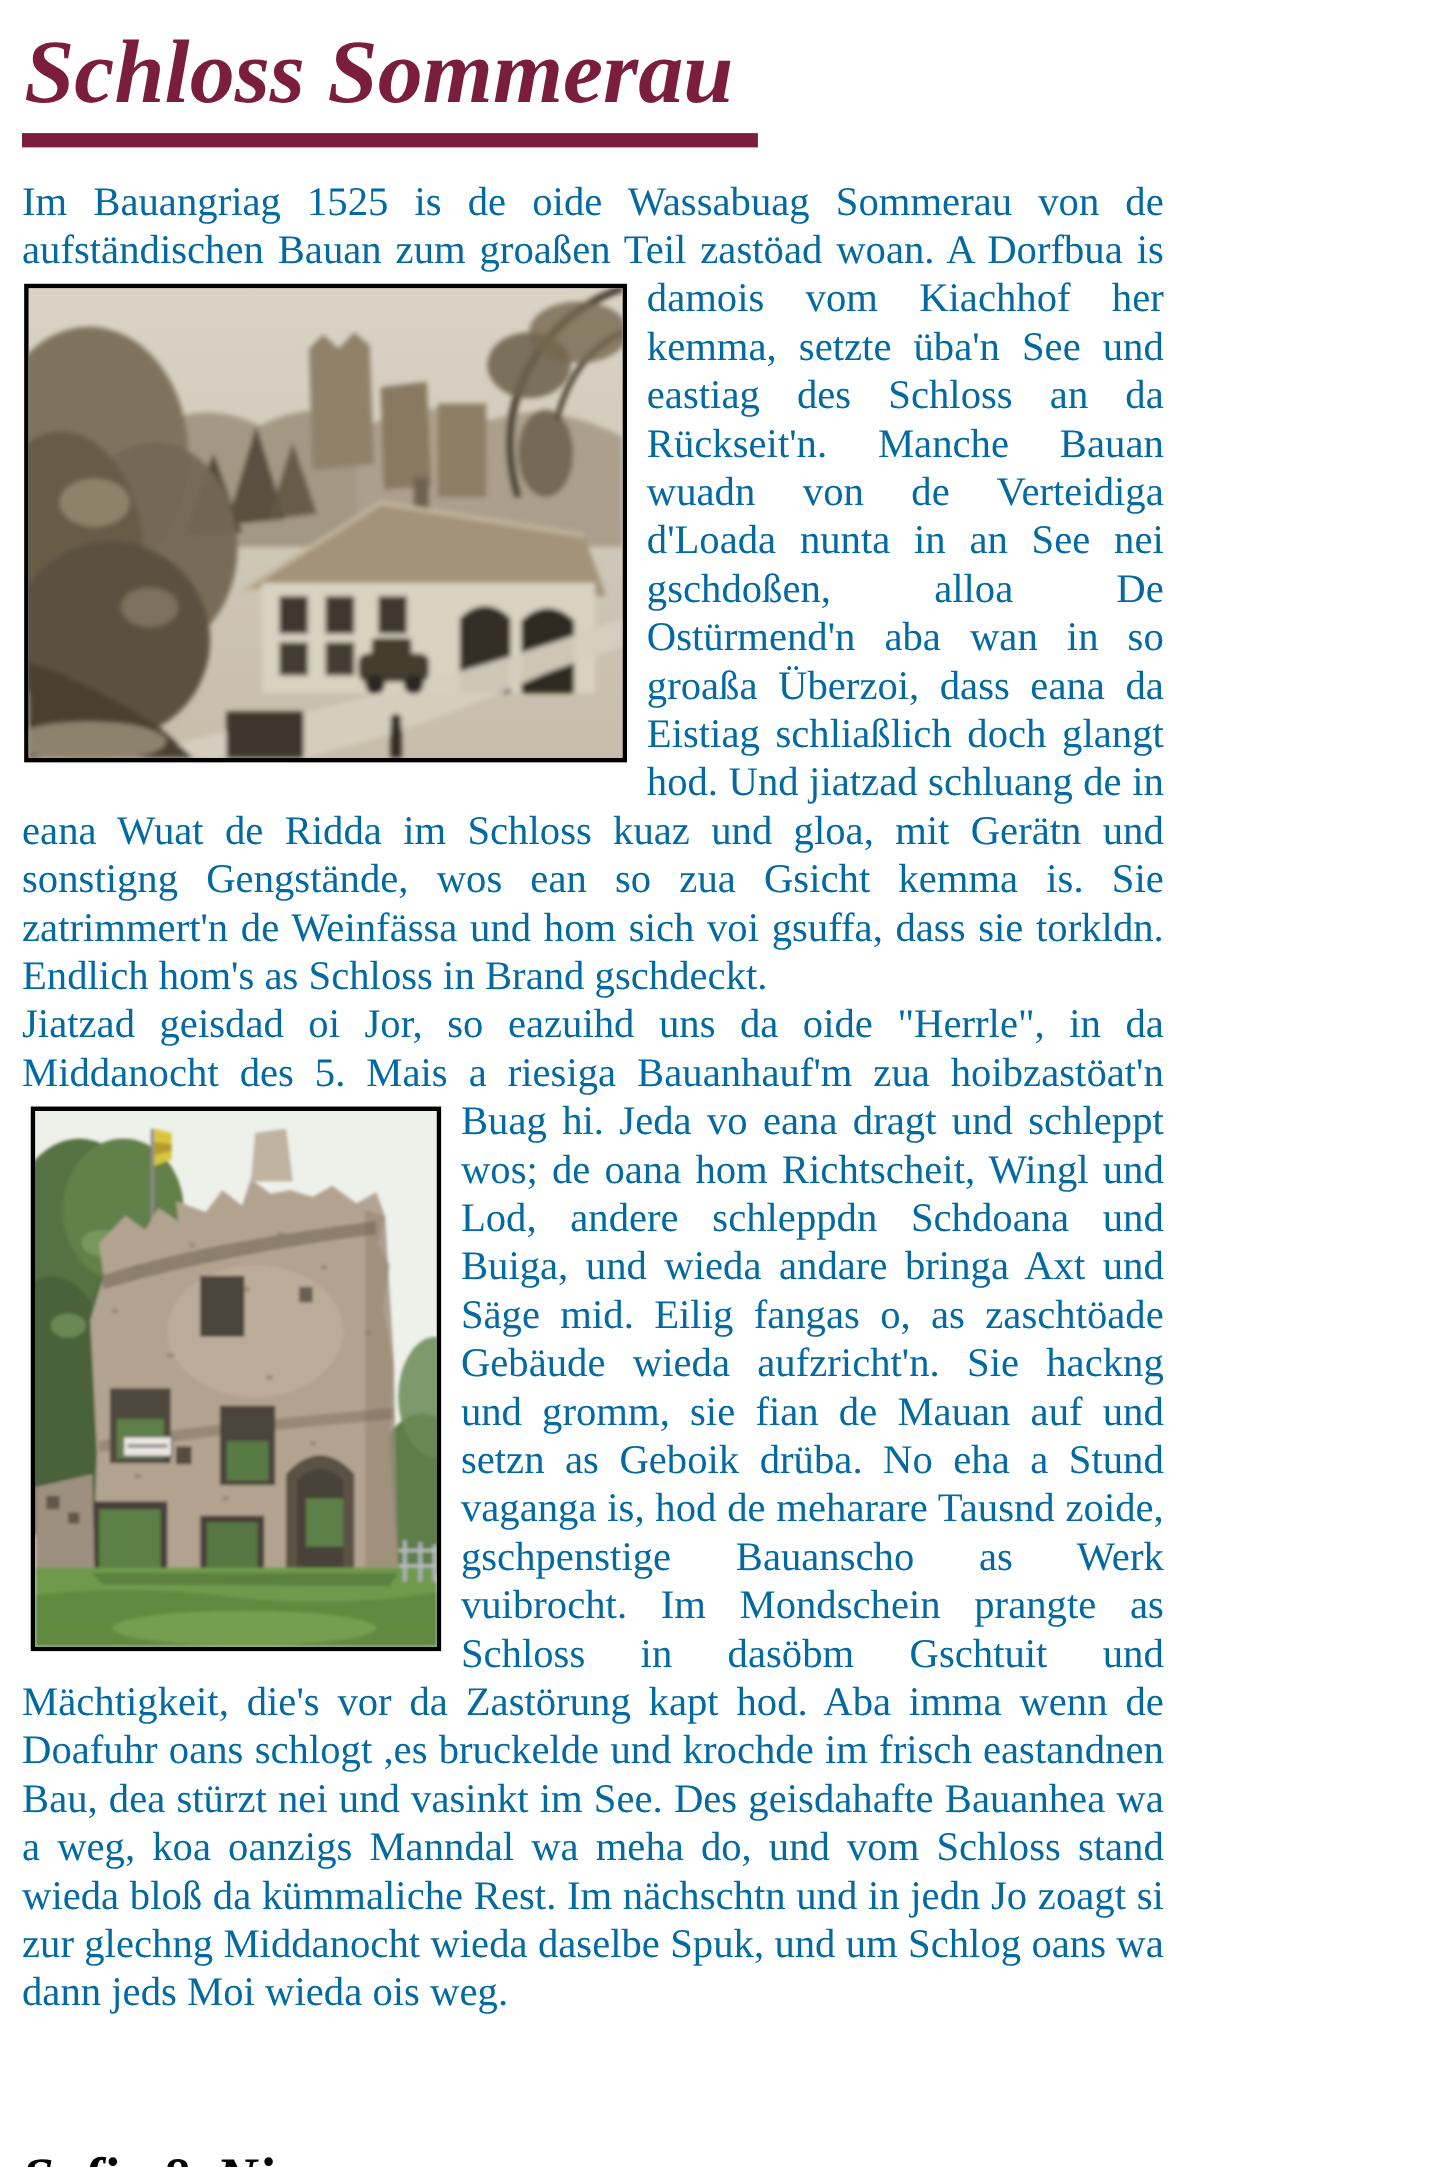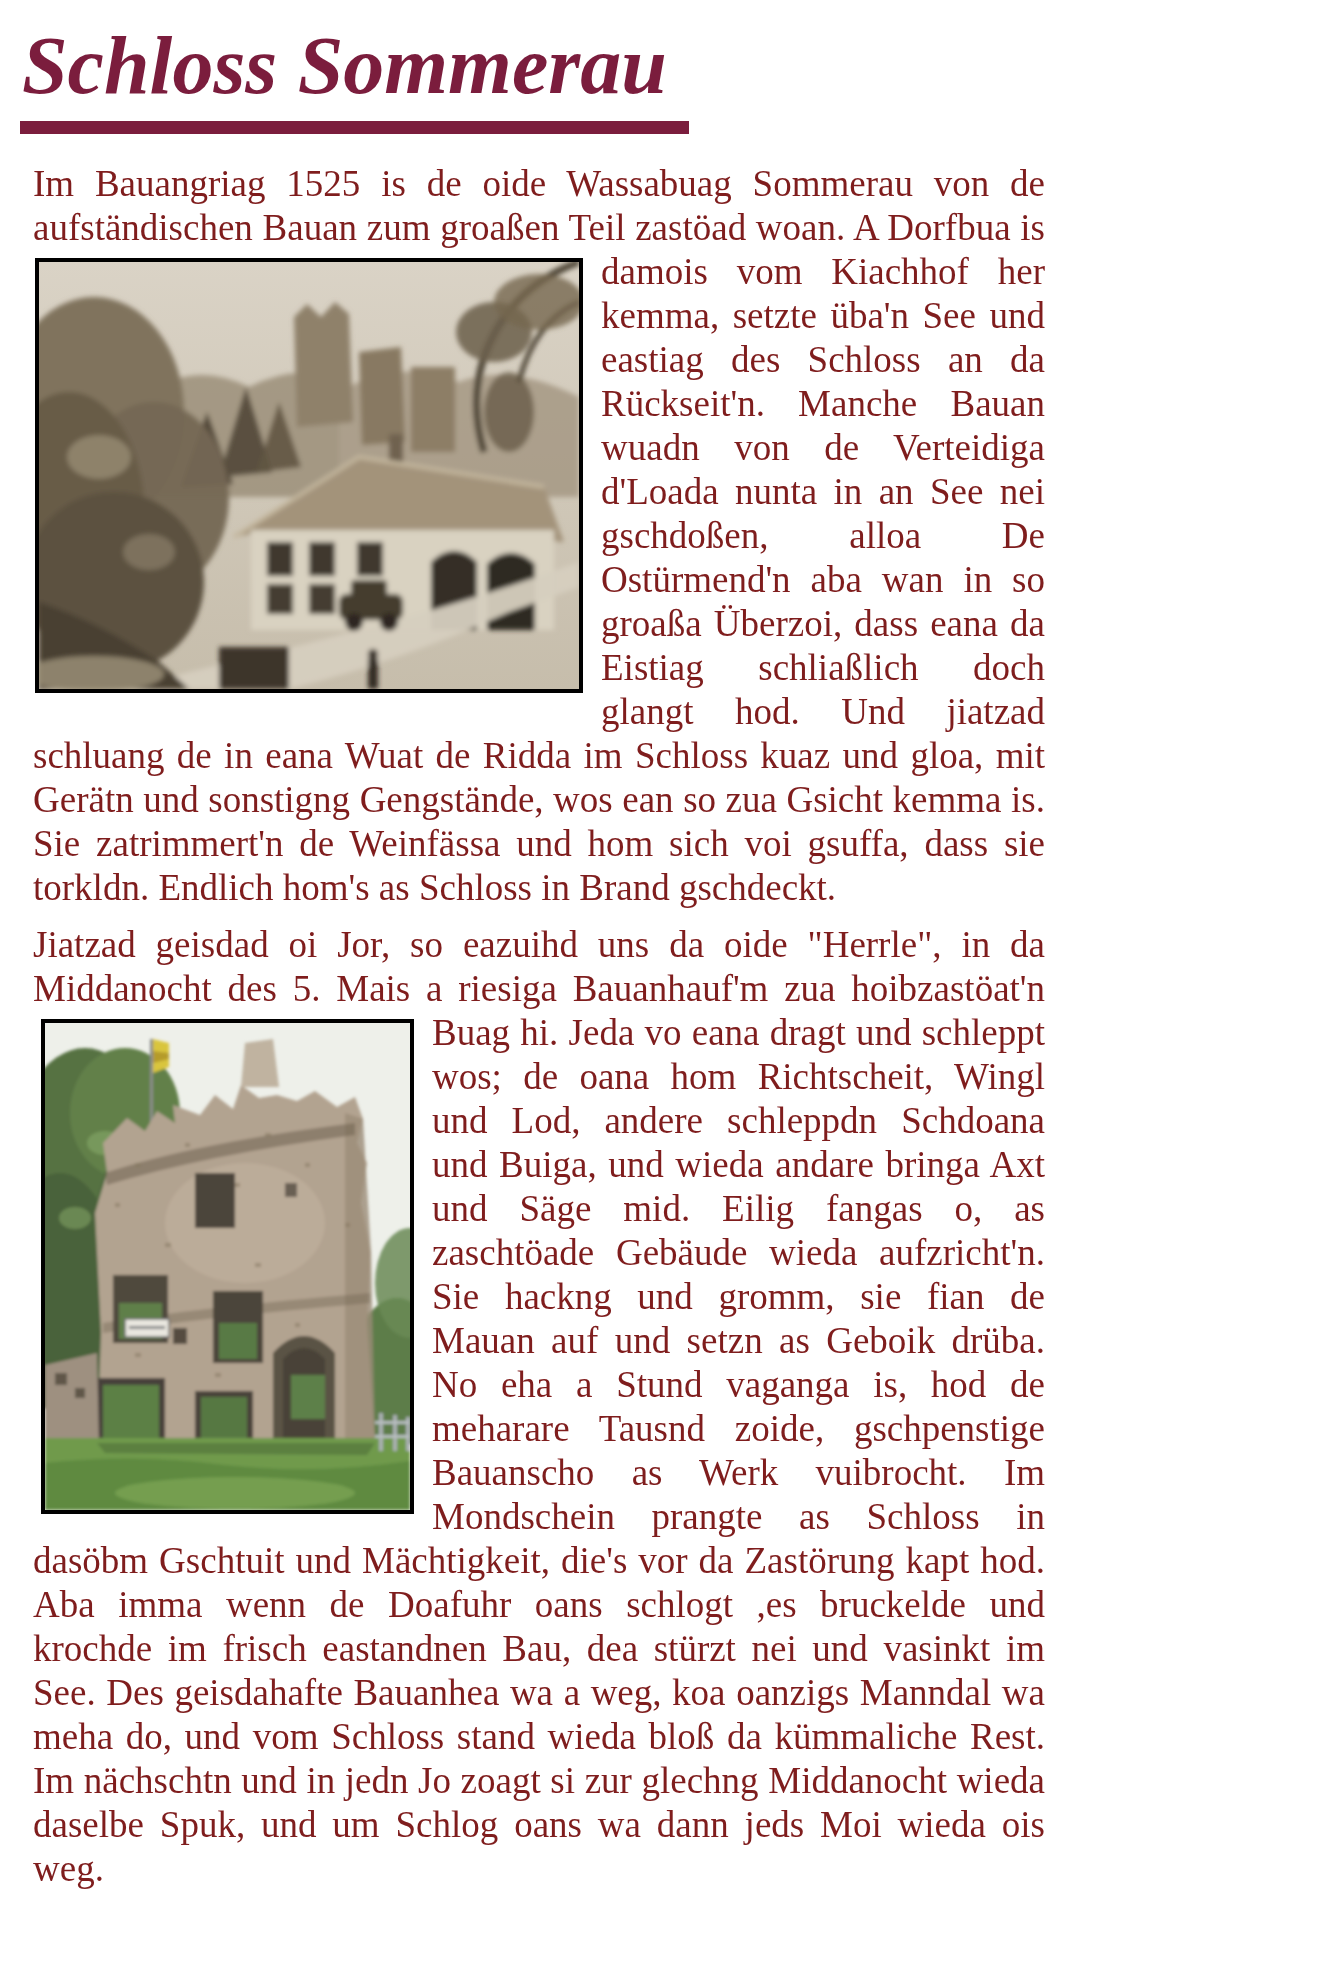--- a/index.html
+++ b/index.html
@@ -18,25 +18,25 @@
     display:inline-block;
     font-size:82px;
     font-weight:bold;
     font-style:italic;
     color:#7b1d3d;
     line-height:1.08;
     padding:0 22px 10px 2px;
     border-bottom:13px solid #7b1d3d;
   }
   p.body-text{
-    margin:13px;
+    margin:0;
     font-size:37px;
     line-height:44px;
     text-align:justify;
-    color:#7f1d1d;
+    color:#0369a1;
   }
   .photo{
     float:left;
     border:4px solid #000;
     background:#cfc8ba;
   }
   .photo svg{display:block;width:100%;height:100%;}
   .photo1{width:540px;height:427px;margin:8px 18px 10px 2px;}
   .photo2{width:365px;height:487px;margin:8px 18px 10px 8px;}
   p.signature{

